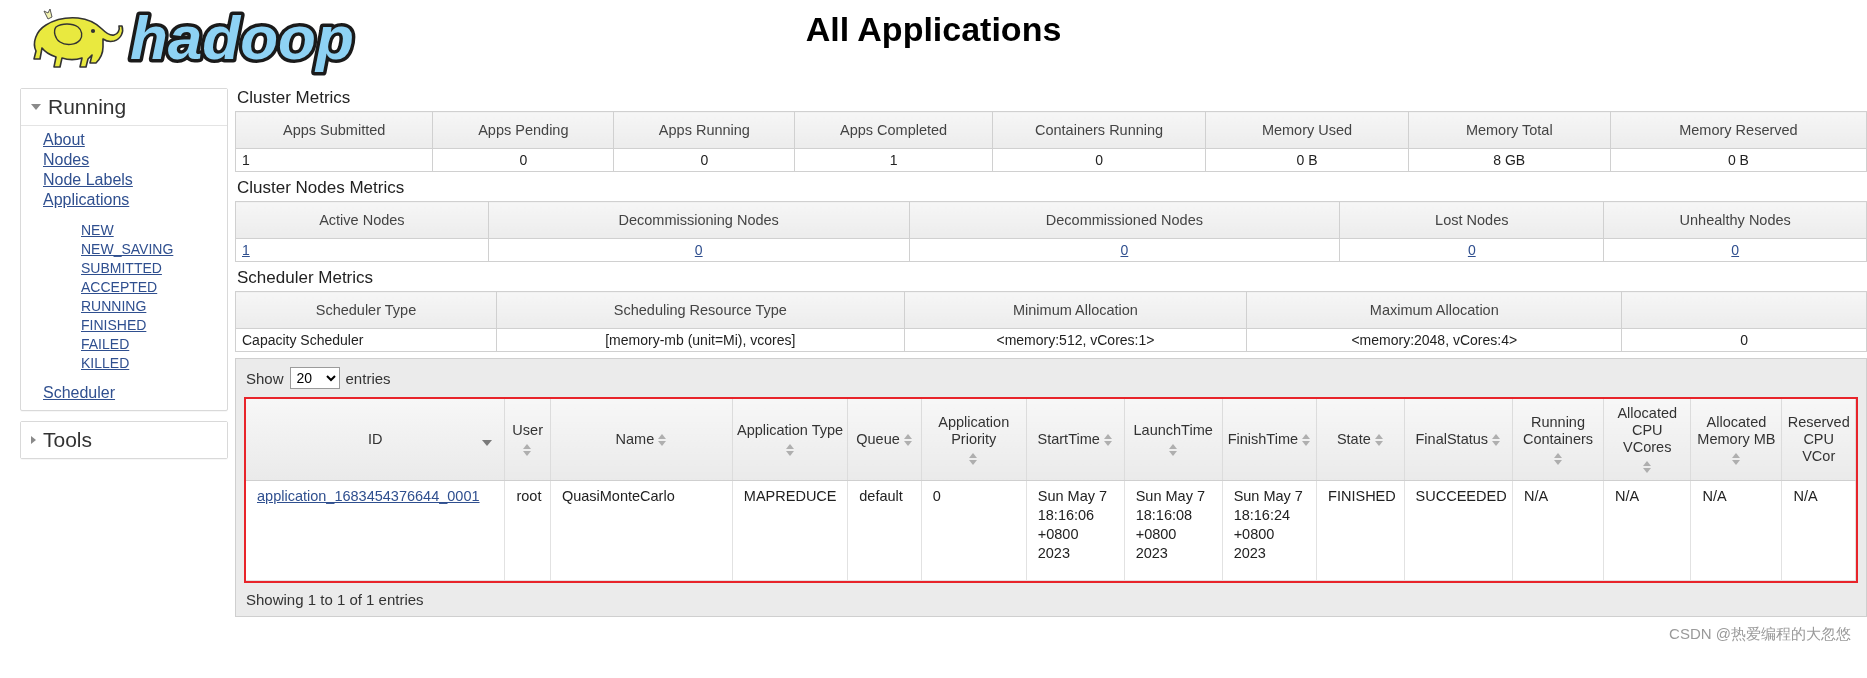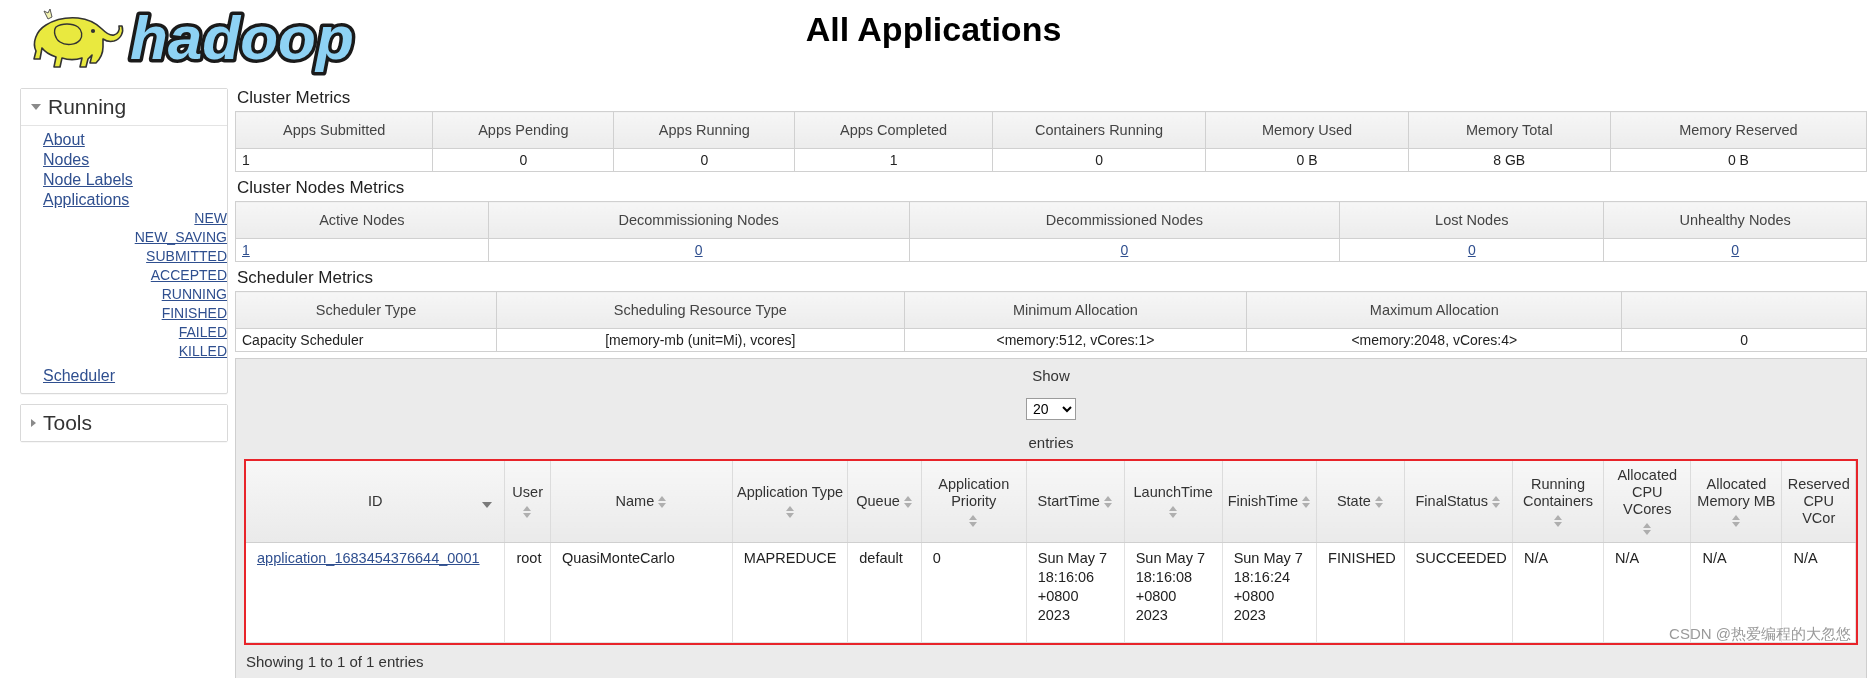--- a/index.html
+++ b/index.html
@@ -88,21 +88,21 @@
     border-bottom: none;
   }
   .nav-list { list-style: none; margin: 4px 0 0 0; padding: 0 0 0 22px; }
   .nav-list li { margin: 0 0 1px 0; line-height: 19px; }
   .nav-list a {
     color: #2f4f8f;
     text-decoration: underline;
     font-size: 16px;
     font-family: "Liberation Sans", sans-serif;
   }
-  .sub-list { list-style: none; margin: 0; padding: 0 0 0 26px; text-align: right; }
+  .sub-list { list-style: none; margin: 12px; padding: 0 0 0 26px; }
   .sub-list li { line-height: 17px; }
   .sub-list a { font-size: 14px; color: #2f4f8f; text-decoration: underline; }
   .nav-tail { padding-left: 22px; margin-top: 7px; }
   .nav-tail a { color:#2f4f8f; font-size: 16px; }
 
   
   .main {
     position: absolute;
     left: 235px; top: 0;
     right: 0;
@@ -149,21 +149,21 @@
     width: 1632px;
     border: 1px solid #cfcfcf;
     background: #ebebeb;
     padding: 6px 8px 8px 8px;
     margin-top: 4px;
   }
   .dt-top {
     font-size: 15px;
     color: #333;
     padding: 2px 2px 8px 2px;
-    display: flex; align-items: center; gap: 14px; flex-direction: column;
+    display: flex; align-items: center; gap: 6px;
   }
   .dt-select {
     font-size: 14px;
     font-family: "Liberation Sans", sans-serif;
     padding: 1px 2px;
     border: 1px solid #9b9b9b;
     background: #fff;
     height: 22px;
   }
   .dt-table-wrap {

